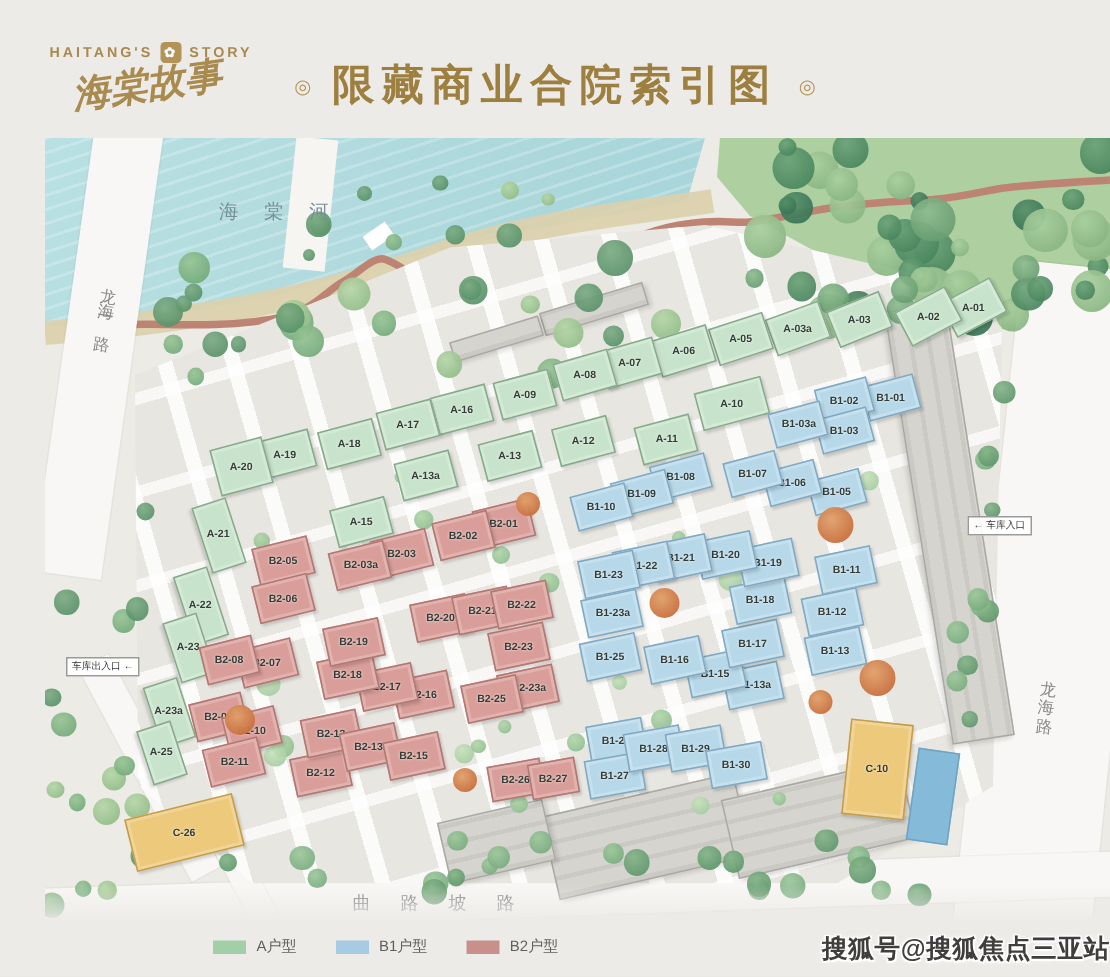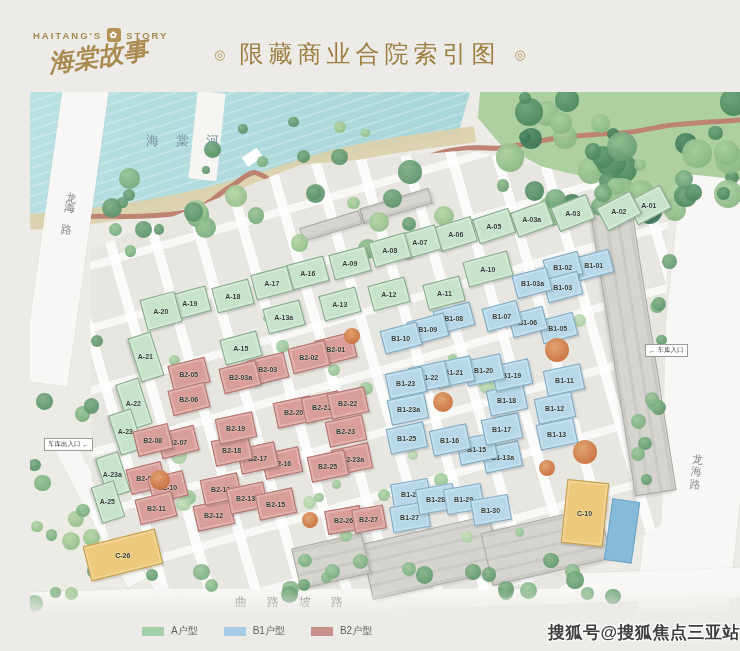--- a/index.html
+++ b/index.html
@@ -9,21 +9,21 @@
   
   .logo-en{position:absolute;left:33px;top:28px;display:flex;align-items:center;gap:5px;
            color:#a8894f;font-size:9.5px;font-weight:600;letter-spacing:2px;white-space:nowrap;}
   .crest{width:14px;height:14px;background:#b49357;border-radius:3px;color:#fff;font-size:9px;
          display:flex;align-items:center;justify-content:center;}
   .logo-cn{position:absolute;left:48px;top:40px;font-family:"DejaVu Serif",serif;
            font-style:italic;font-weight:bold;font-size:25px;color:#a98b50;
            transform:rotate(-8deg);white-space:nowrap;}
   .title-row{position:absolute;left:0;top:38px;width:740px;display:flex;align-items:center;
              justify-content:center;gap:14px;}
-  .title{font-family:"DejaVu Serif",serif;font-weight:normal;font-size:24px;color:#9d7f40;
+  .title{font-family:"DejaVu Serif",serif;font-weight:bold;font-size:28px;color:#9d7f40;
          letter-spacing:5px;white-space:nowrap;}
   .orn{color:#b49659;font-size:13px;}
 
   
   .map{position:absolute;left:30px;top:92px;width:710px;height:528px;overflow:hidden;
        background:#ecebe6;}
   .layer{position:absolute;left:0;top:0;width:100%;height:100%;}
   .water{background:
       repeating-linear-gradient(-18deg, rgba(255,255,255,.22) 0 2px, rgba(255,255,255,0) 2px 9px),
       linear-gradient(110deg,#b9e0e2 0%,#a9d6da 45%,#9ccfd4 100%);

